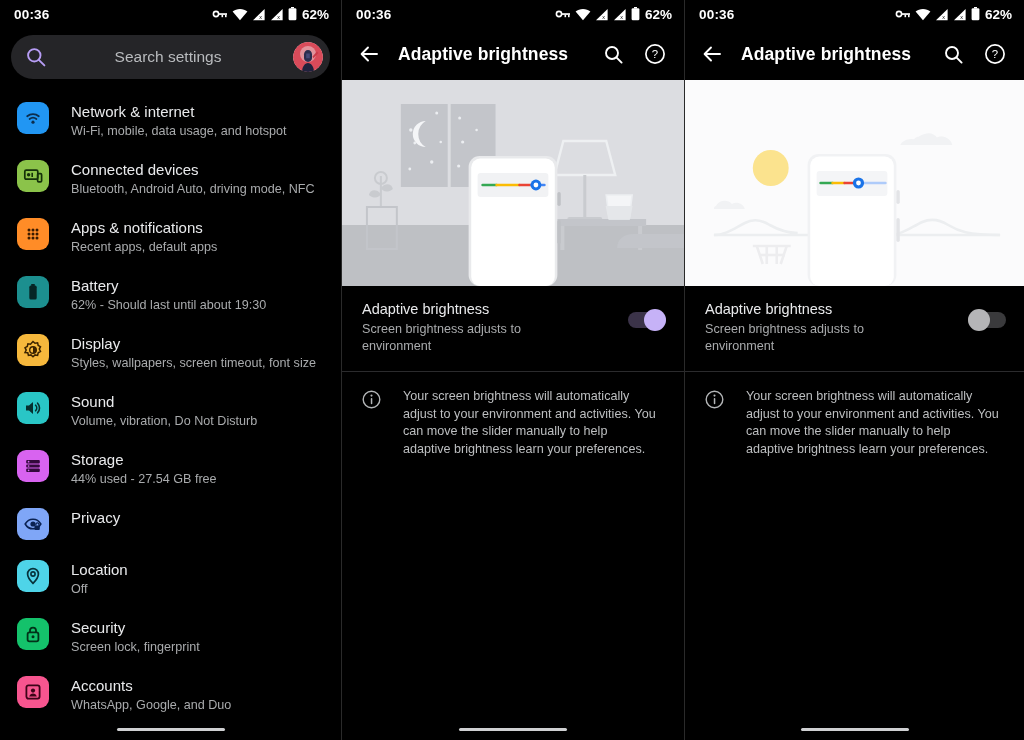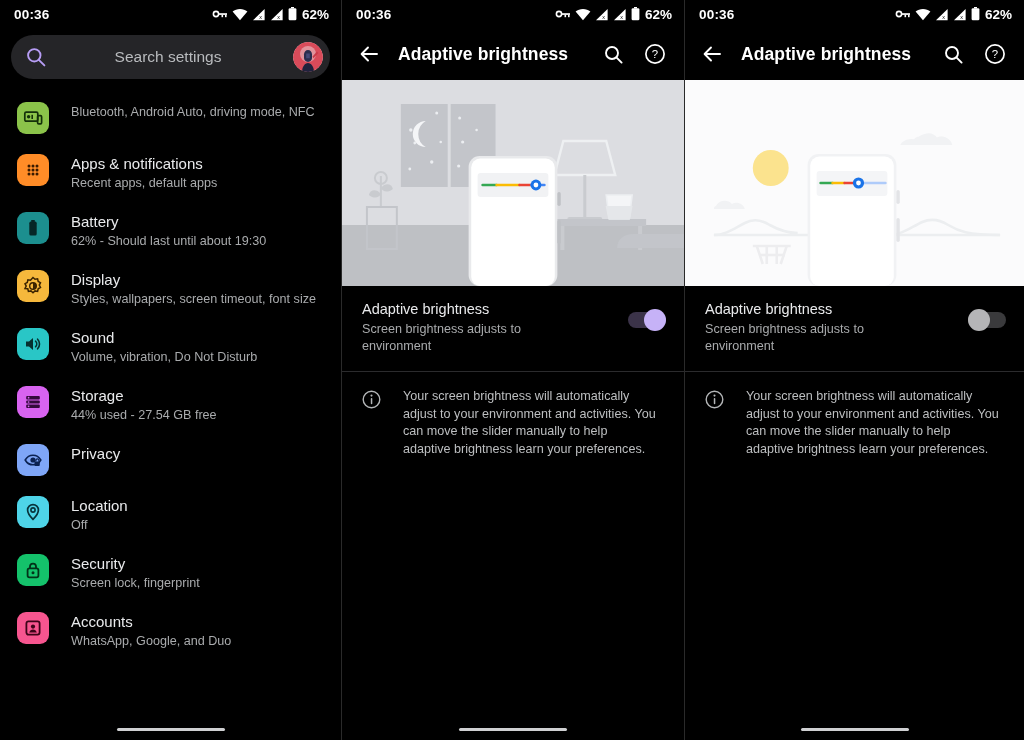--- a/index.html
+++ b/index.html
@@ -135,31 +135,48 @@
           <path d="M9 30c0-5 2.7-9 6-9s6 4 6 9z" fill="#20223d"></path>
           <path d="M11 12.5c0-2.6 1.8-4.6 4-4.6s4 2 4 4.6v3.5c0 2.2-1.8 3.9-4 3.9s-4-1.7-4-3.9z" fill="#2b2e4f"></path>
           <path d="M13.2 11.6h3.6v4.6h-3.6z" fill="#454a78"></path>
           <path d="M19.5 14.5 24 9.5l1.4 1.4-5 5.3z" fill="#c93a49"></path>
         </svg>
       </span>
     </div>
 
     <div class="settings-list">
 
+      <div class="srow">
+        <span class="sicon" style="background:#2196f3">
+          <svg width="20" height="20" viewBox="0 0 20 20">
+              <path d="M10 15.2 3.2 7.1C5 5.7 7.4 4.9 10 4.9s5 .8 6.8 2.2z" fill="#0a0a0a" opacity="0"></path>
+              <g fill="none" stroke="#0c2d4d" stroke-width="1.8" stroke-linecap="round">
+                <path d="M4.2 8.2a9 9 0 0 1 11.6 0"></path>
+                <path d="M6.6 11a5.6 5.6 0 0 1 6.8 0"></path>
+              </g>
+              <circle cx="10" cy="14.2" r="1.6" fill="#0c2d4d"></circle>
+            </svg>
+        </span>
+        <span class="stext">
+          <span class="stitle" style="display:block">Network &amp; internet</span>
+          <span class="ssub" style="display:block">Wi-Fi, mobile, data usage, and hotspot</span>
+        </span>
+      </div>
 
       <div class="srow">
         <span class="sicon" style="background:#8bc34a">
           <svg width="20" height="20" viewBox="0 0 20 20">
               <rect x="1.8" y="4.2" width="13" height="9" rx="1.4" fill="none" stroke="#14300a" stroke-width="1.7"></rect>
               <rect x="14.6" y="7.6" width="4" height="8.2" rx="1.1" fill="none" stroke="#14300a" stroke-width="1.7"></rect>
               <circle cx="5.6" cy="8.8" r="1.7" fill="#14300a"></circle>
               <rect x="8.4" y="6.8" width="1.6" height="4.2" fill="#14300a"></rect>
             </svg>
         </span>
         <span class="stext">
+          <span class="stitle" style="display:block">Connected devices</span>
           <span class="ssub" style="display:block">Bluetooth, Android Auto, driving mode, NFC</span>
         </span>
       </div>
 
       <div class="srow">
         <span class="sicon" style="background:#ff8c27">
           <svg width="20" height="20" viewBox="0 0 20 20">
               <g fill="#3a1a00">
                 <circle cx="6" cy="6" r="1.5"></circle>
                 <circle cx="10" cy="6" r="1.5"></circle>

